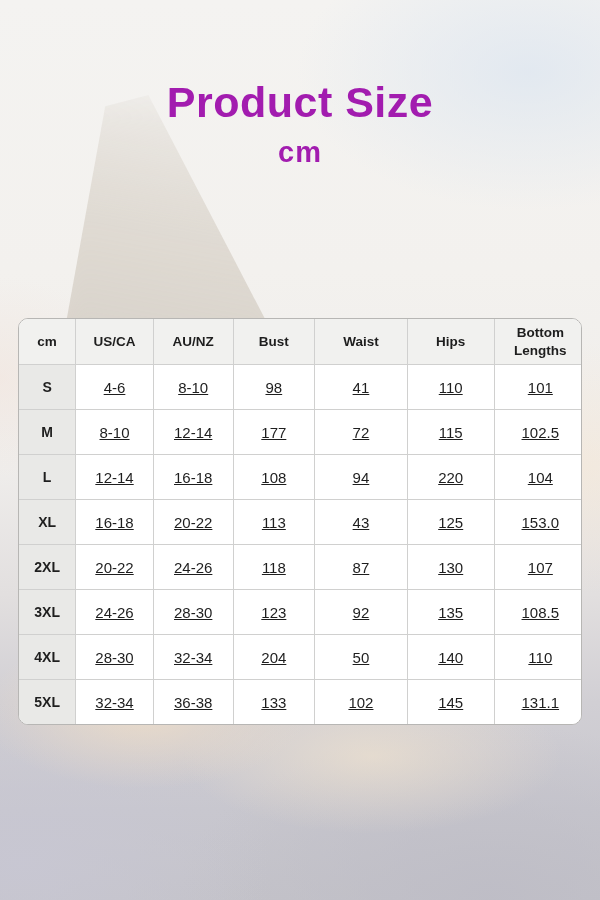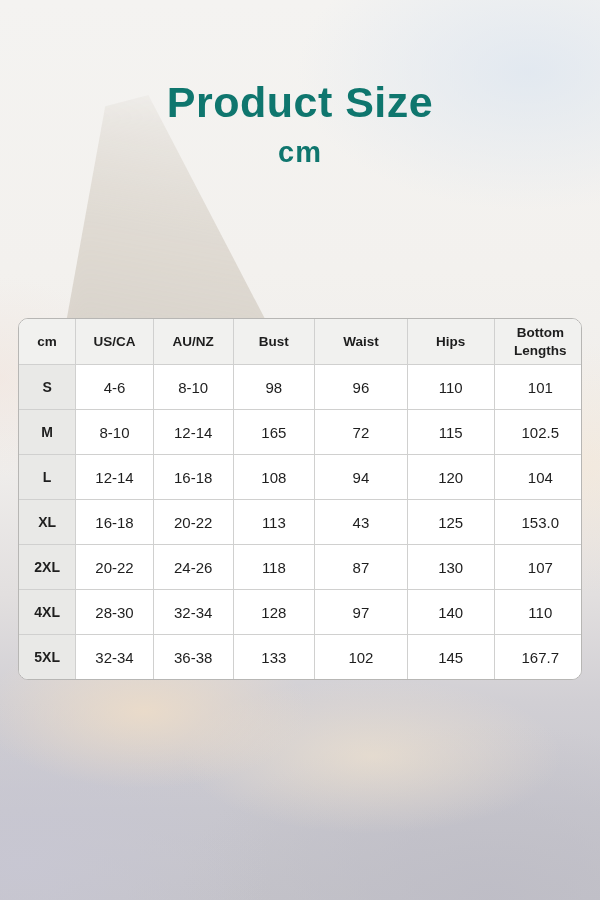--- a/index.html
+++ b/index.html
@@ -31,21 +31,21 @@
     position: absolute; left: 35px; top: 95px;
     width: 270px; height: 280px;
     background: linear-gradient(190deg, rgba(198,189,176,0.10) 0%, rgba(201,192,179,0.45) 45%, rgba(196,188,176,0.60) 100%);
     clip-path: polygon(26% 4%, 42% 0%, 96% 100%, 8% 100%);
     filter: blur(22px);
   }
   
   .heading {
     position: absolute; top: 80px; left: 0;
     width: 100%; text-align: center;
-    color: #0f766e;
+    color: #a21caf;
   }
   .heading h1 {
     margin: 0;
     font-size: 43px;
     font-weight: 700;
     letter-spacing: 0.5px;
     line-height: 1.05;
   }
   .heading .unit {
     margin-top: 11px;
@@ -87,20 +87,21 @@
   tbody th.size-col {
     background: #e9e9e7;
     font-size: 14px;
     font-weight: 700;
   }
   tbody td {
     height: 40px;
     background: #ffffff;
     font-size: 15px;
     font-weight: 400;
+    text-decoration: underline;
   }
 </style>
 </head>
 <body>
 
 <div class="canvas">
   <div class="bg">
     <div class="wing"></div>
   </div>
 
@@ -130,40 +131,40 @@
             <th>Hips</th>
             <th>Bottom Lengths</th>
           </tr>
         </thead>
       <tbody id="body-rows">
           <tr>
             <th class="size-col">S</th>
             <td>4-6</td>
             <td>8-10</td>
             <td>98</td>
-            <td>96</td>
+            <td>41</td>
             <td>110</td>
             <td>101</td>
           </tr>
           <tr>
             <th class="size-col">M</th>
             <td>8-10</td>
             <td>12-14</td>
-            <td>165</td>
+            <td>177</td>
             <td>72</td>
             <td>115</td>
             <td>102.5</td>
           </tr>
           <tr>
             <th class="size-col">L</th>
             <td>12-14</td>
             <td>16-18</td>
             <td>108</td>
             <td>94</td>
-            <td>120</td>
+            <td>220</td>
             <td>104</td>
           </tr>
           <tr>
             <th class="size-col">XL</th>
             <td>16-18</td>
             <td>20-22</td>
             <td>113</td>
             <td>43</td>
             <td>125</td>
             <td>153.0</td>
@@ -171,33 +172,42 @@
           <tr>
             <th class="size-col">2XL</th>
             <td>20-22</td>
             <td>24-26</td>
             <td>118</td>
             <td>87</td>
             <td>130</td>
             <td>107</td>
           </tr>
           <tr>
+            <th class="size-col">3XL</th>
+            <td>24-26</td>
+            <td>28-30</td>
+            <td>123</td>
+            <td>92</td>
+            <td>135</td>
+            <td>108.5</td>
+          </tr>
+          <tr>
             <th class="size-col">4XL</th>
             <td>28-30</td>
             <td>32-34</td>
-            <td>128</td>
-            <td>97</td>
+            <td>204</td>
+            <td>50</td>
             <td>140</td>
             <td>110</td>
           </tr>
           <tr>
             <th class="size-col">5XL</th>
             <td>32-34</td>
             <td>36-38</td>
             <td>133</td>
             <td>102</td>
             <td>145</td>
-            <td>167.7</td>
+            <td>131.1</td>
           </tr>
         </tbody>
     </table>
   </div>
 </div>
 
 </body></html>

